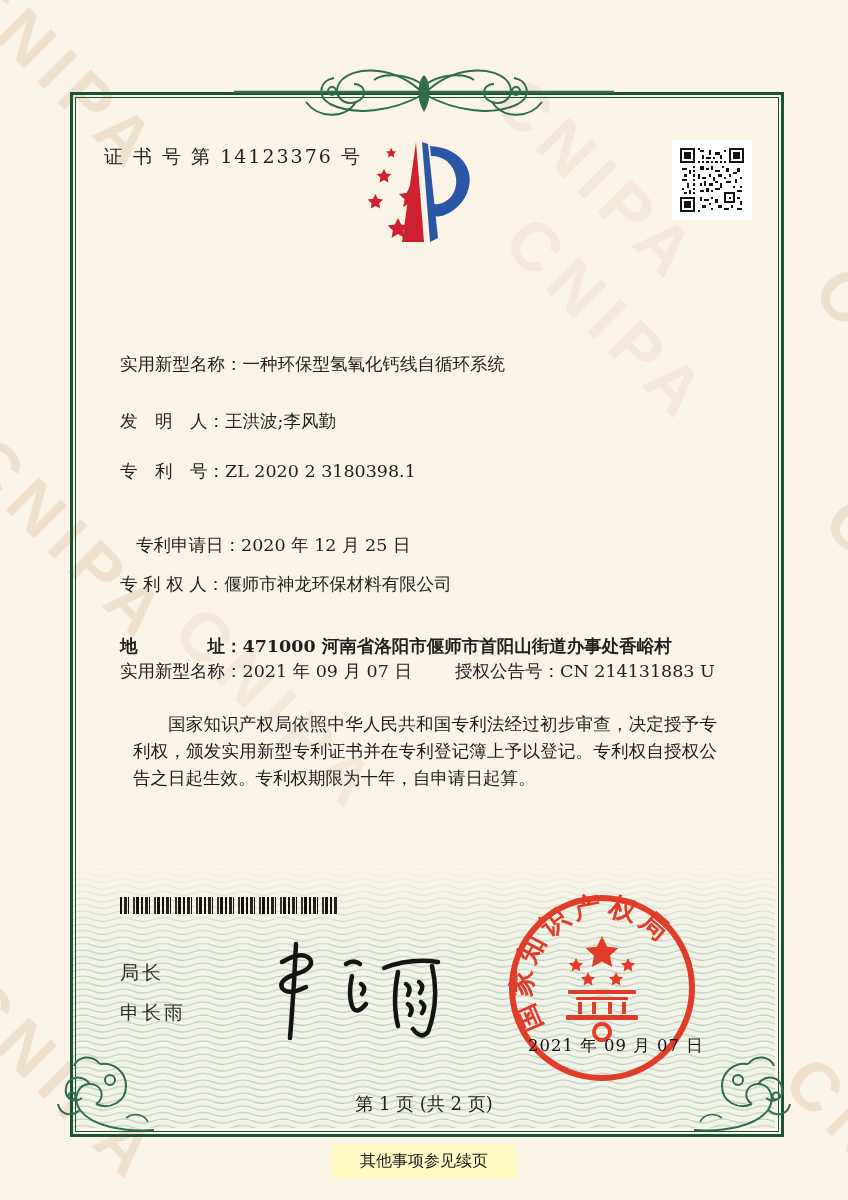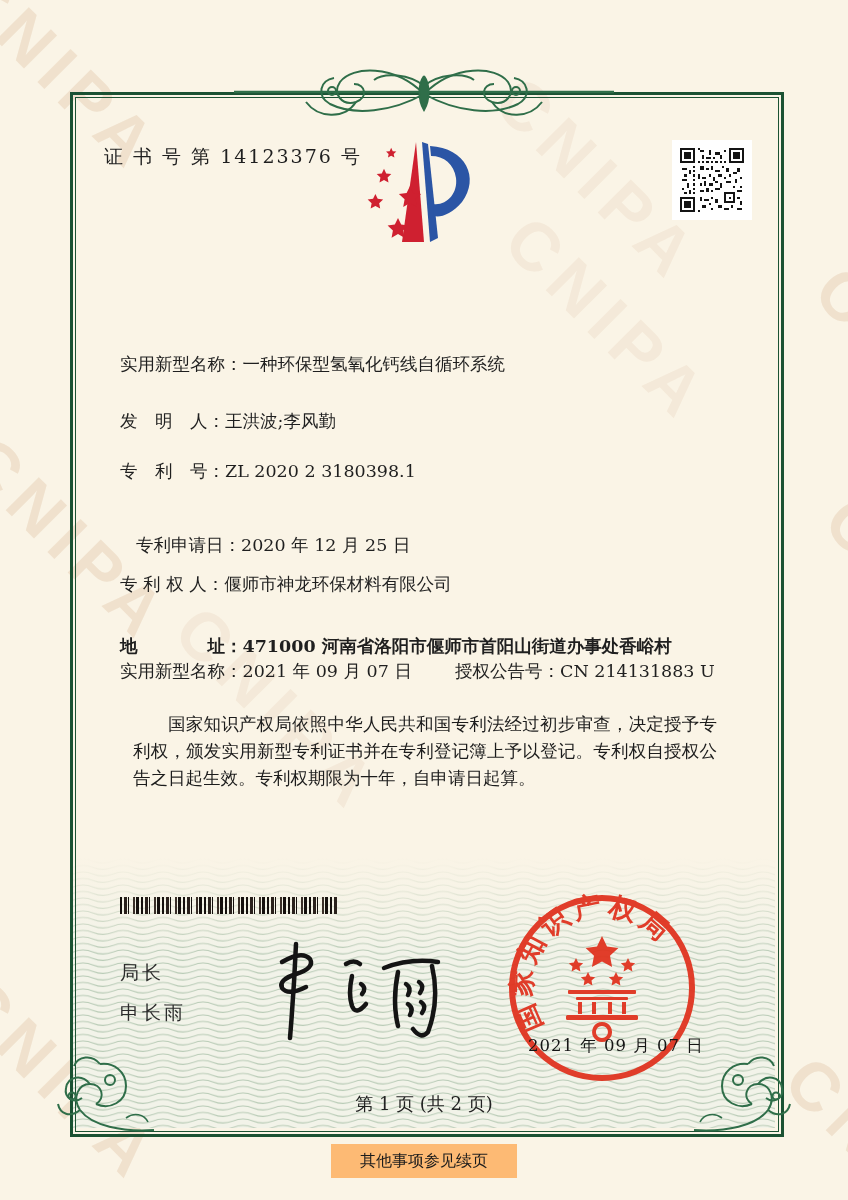--- a/index.html
+++ b/index.html
@@ -59,21 +59,21 @@
       #3a2f28 13px 15px, rgba(0,0,0,0) 15px 16px,
       #15100d 16px 19px, rgba(0,0,0,0) 19px 21px);
   }
   .signer{position:absolute; left:120px; z-index:5; font-family:"Liberation Sans","DejaVu Sans",sans-serif; font-size:19px; color:#2b2b2b; letter-spacing:3px;}
   .signature{position:absolute; left:248px; top:932px; width:215px; height:118px; z-index:5;}
   .seal{position:absolute; left:506px; top:892px; width:192px; height:192px; z-index:6; opacity:0.93;}
   .seal-date{position:absolute; left:528px; top:1035px; width:180px; z-index:7; font-size:16.5px; letter-spacing:1px; color:#151515; white-space:nowrap;}
   .page-footer{position:absolute; left:0; top:1092px; width:100%; text-align:center; font-size:18px; z-index:5; color:#222;}
   .note-box{
     position:absolute; left:331px; top:1144px; width:186px; height:34px; z-index:5;
-    background:#fdba74; text-align:center; line-height:34px; font-size:16px; color:#1c1c1c;
+    background:#fef9c3; text-align:center; line-height:34px; font-size:16px; color:#1c1c1c;
   }
 </style>
 </head>
 <body>
 
 <div class="page">
 
   <div class="wm" style="left:-70px; top:30px;">CNIPA</div>
   <div class="wm faint" style="left:470px; top:140px;">CNIPA</div>
   <div class="wm faint" style="left:480px; top:280px;">CNIPA</div>

